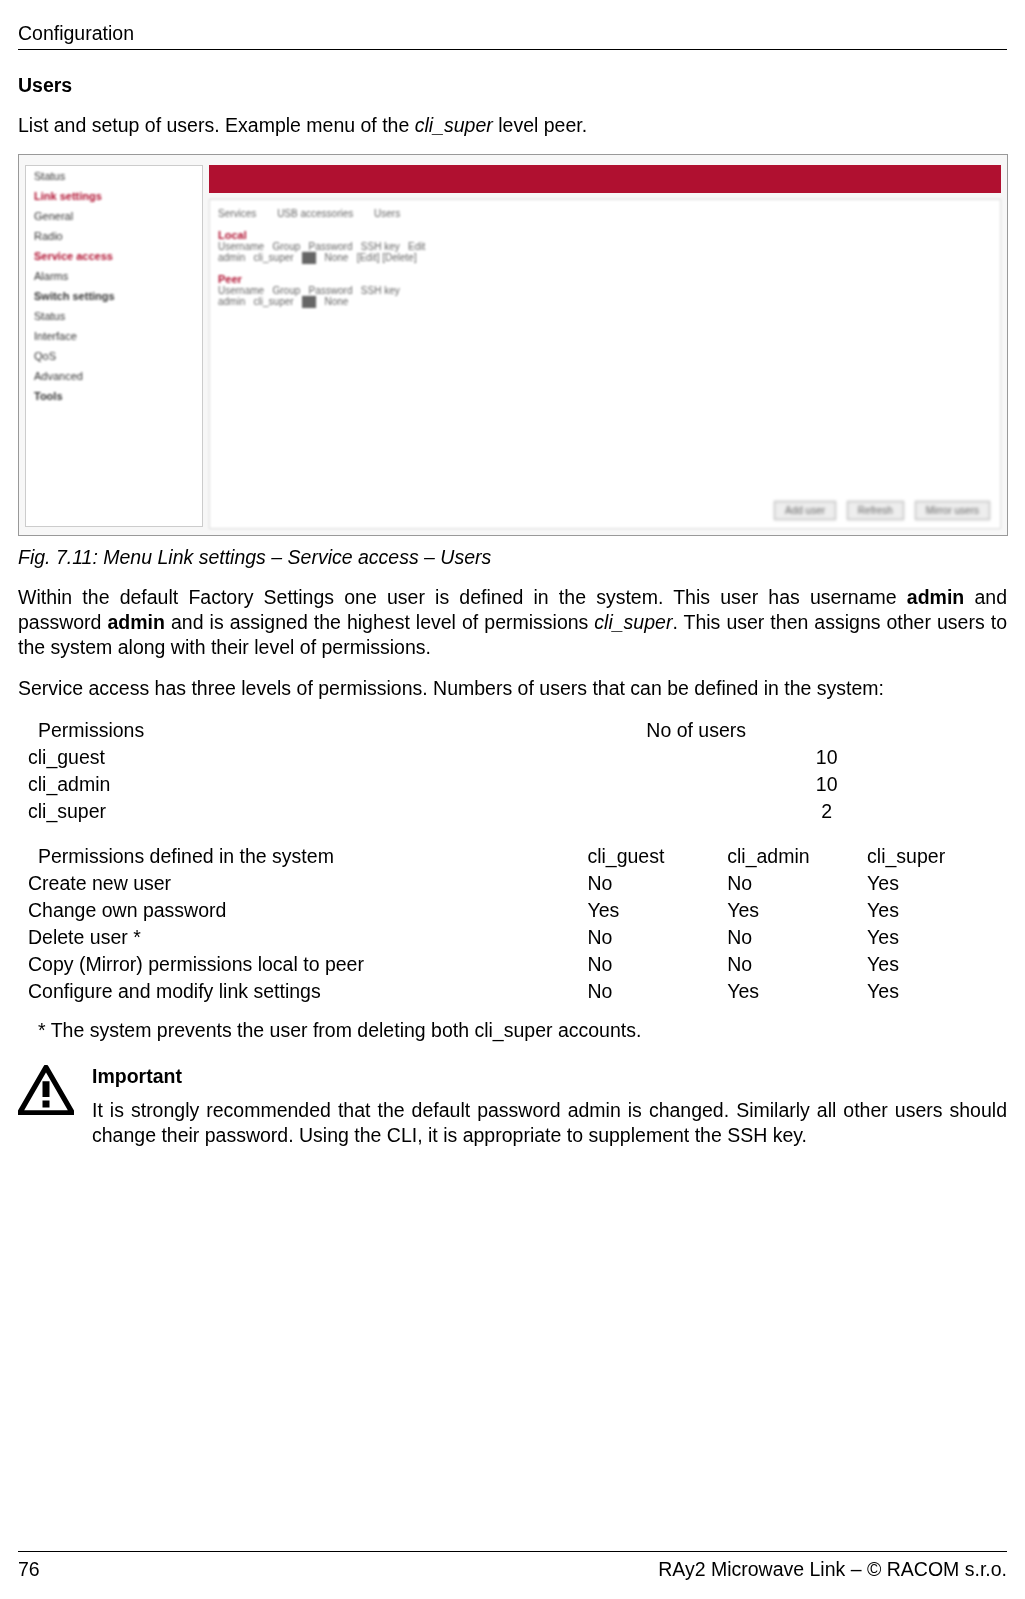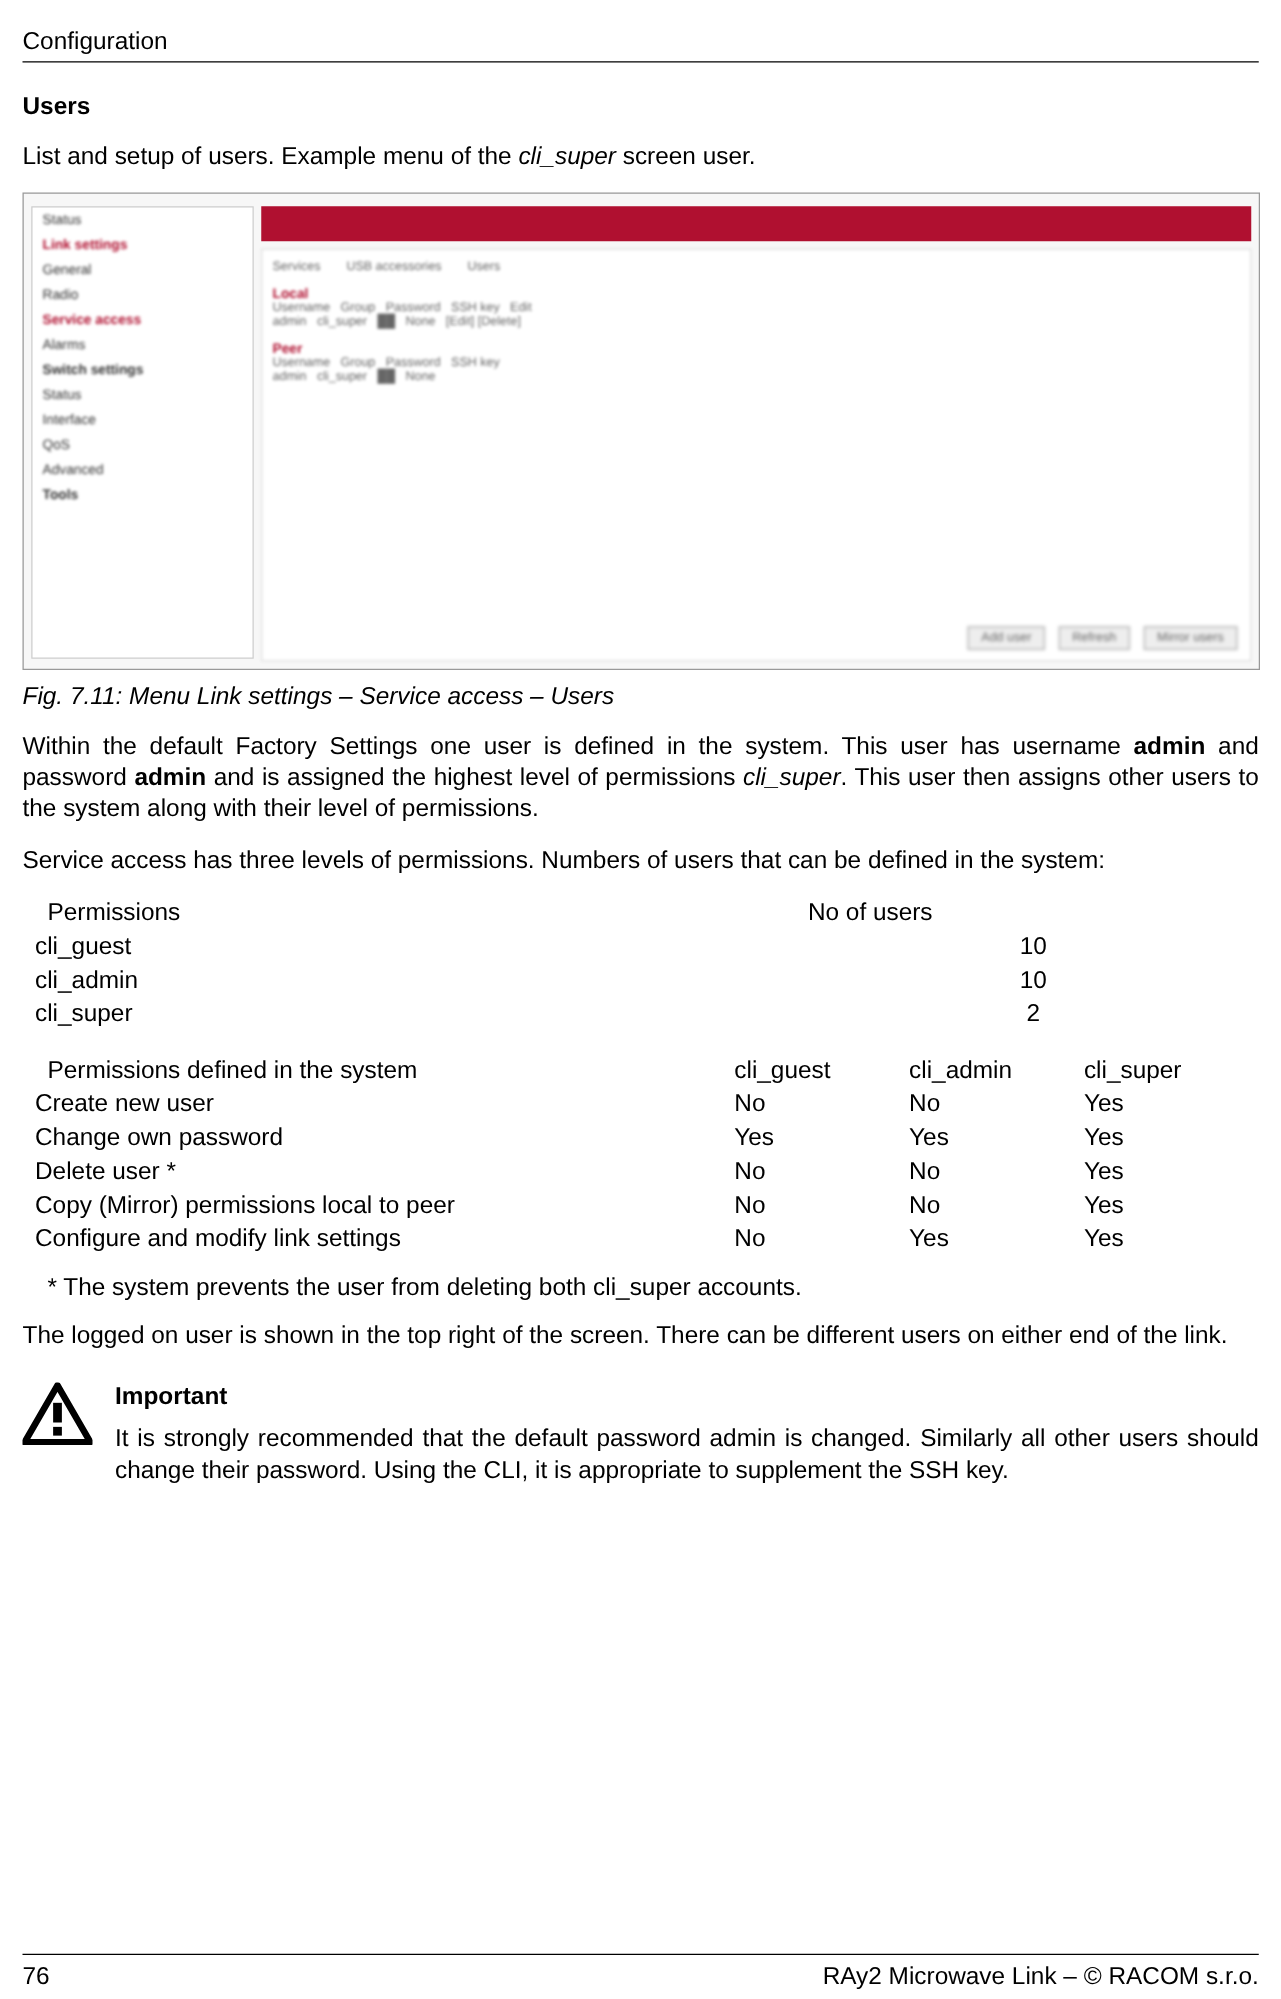--- a/index.html
+++ b/index.html
@@ -8,21 +8,21 @@
     padding: 0;
     font-family: Arial, Helvetica, sans-serif;
     font-size: 19.5px;
     color: #000;
     background: #fff;
   }
   .page {
     width: 1025px;
     height: 1599px;
     box-sizing: border-box;
-    padding: 22px 18px 6px 18px;
+    padding: 22px 18px 18px 18px;
     position: relative;
     display: flex;
     flex-direction: column;
   }
   .running-head {
     font-size: 19.5px;
     margin-bottom: 4px;
   }
   .hr { border: none; border-top: 1px solid #000; margin: 0 0 20px 0; }
   .sec-title { font-weight: bold; margin: 4px 0 16px 0; font-size: 19.5px; }
@@ -102,21 +102,21 @@
 <body>
 
 <div class="page">
 
   <div class="running-head">Configuration</div>
   <hr class="hr">
 
   <div class="sec-title">Users</div>
 
   <p class="para">
-    <span>List and setup of users. Example menu of the </span><span class="italic">cli_super</span><span> screen user.</span>
+    <span>List and setup of users. Example menu of the </span><span class="italic">cli_super</span><span> level peer.</span>
   </p>
 
   <div class="shot">
     <div class="sidebar">
       <div class="m">Status</div>
       <div class="m mA">Link settings</div>
       <div class="m">General</div>
       <div class="m">Radio</div>
       <div class="m mA">Service access</div>
       <div class="m">Alarms</div>
@@ -217,21 +217,20 @@
       <td class="c0">Configure and modify link settings</td>
       <td class="cx">No</td>
       <td class="cx">Yes</td>
       <td class="cx">Yes</td>
     </tr>
   </tbody>
     </table>
 
   <p class="footnote">* The system prevents the user from deleting both cli_super accounts.</p>
 
-  <p class="para">The logged on user is shown in the top right of the screen. There can be different users on either end of the link.</p>
 
   <div class="important-block">
     <svg class="important-icon" viewBox="0 0 64 56">
       <path d="M32 2 L62 54 L2 54 Z" fill="none" stroke="#000" stroke-width="6" stroke-linejoin="round"></path>
       <rect x="28" y="18" width="8" height="18" fill="#000"></rect>
       <rect x="28" y="40" width="8" height="8" fill="#000"></rect>
     </svg>
     <div class="important-text">
       <div class="imp-title">Important</div>
       <div class="imp-body">It is strongly recommended that the default password admin is changed. Similarly all other users should change their password. Using the CLI, it is appropriate to supplement the SSH key.</div>

